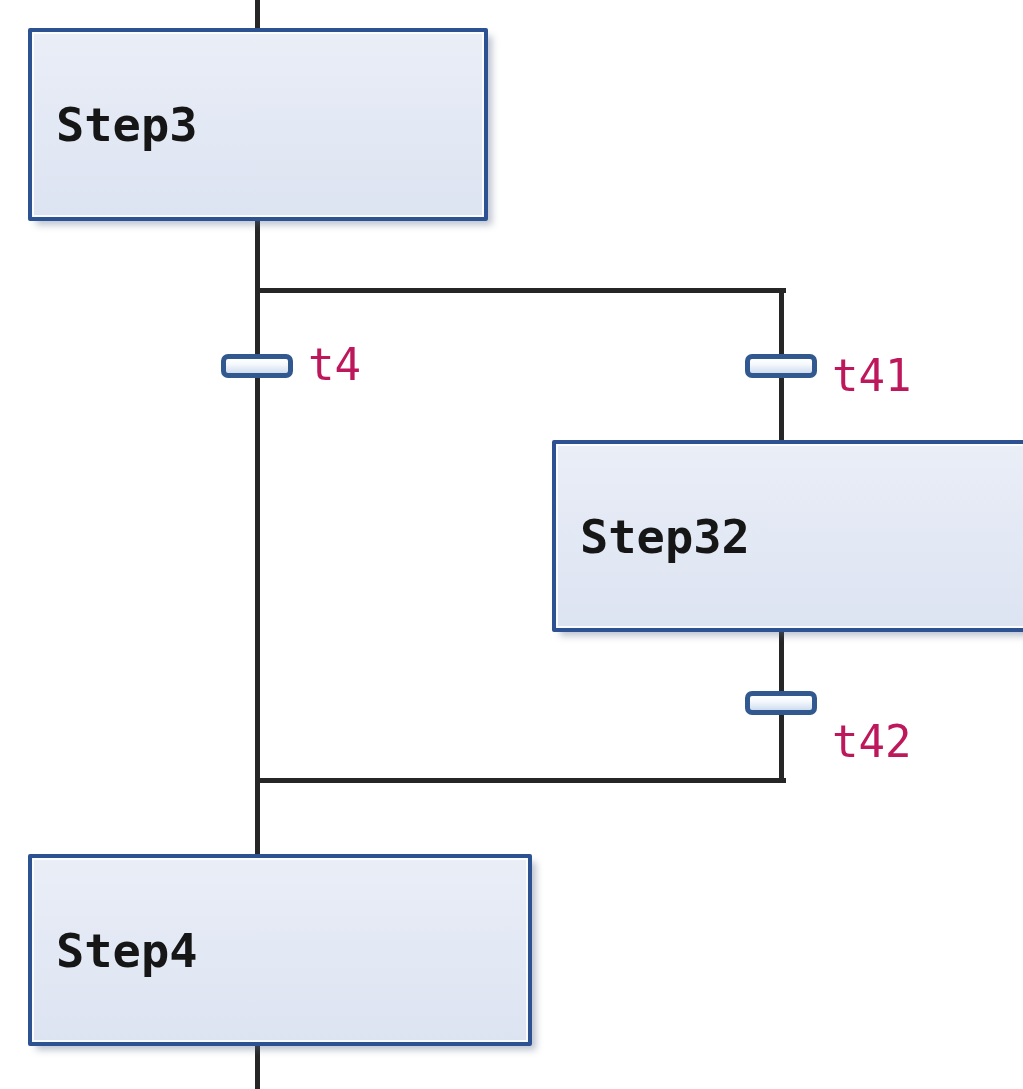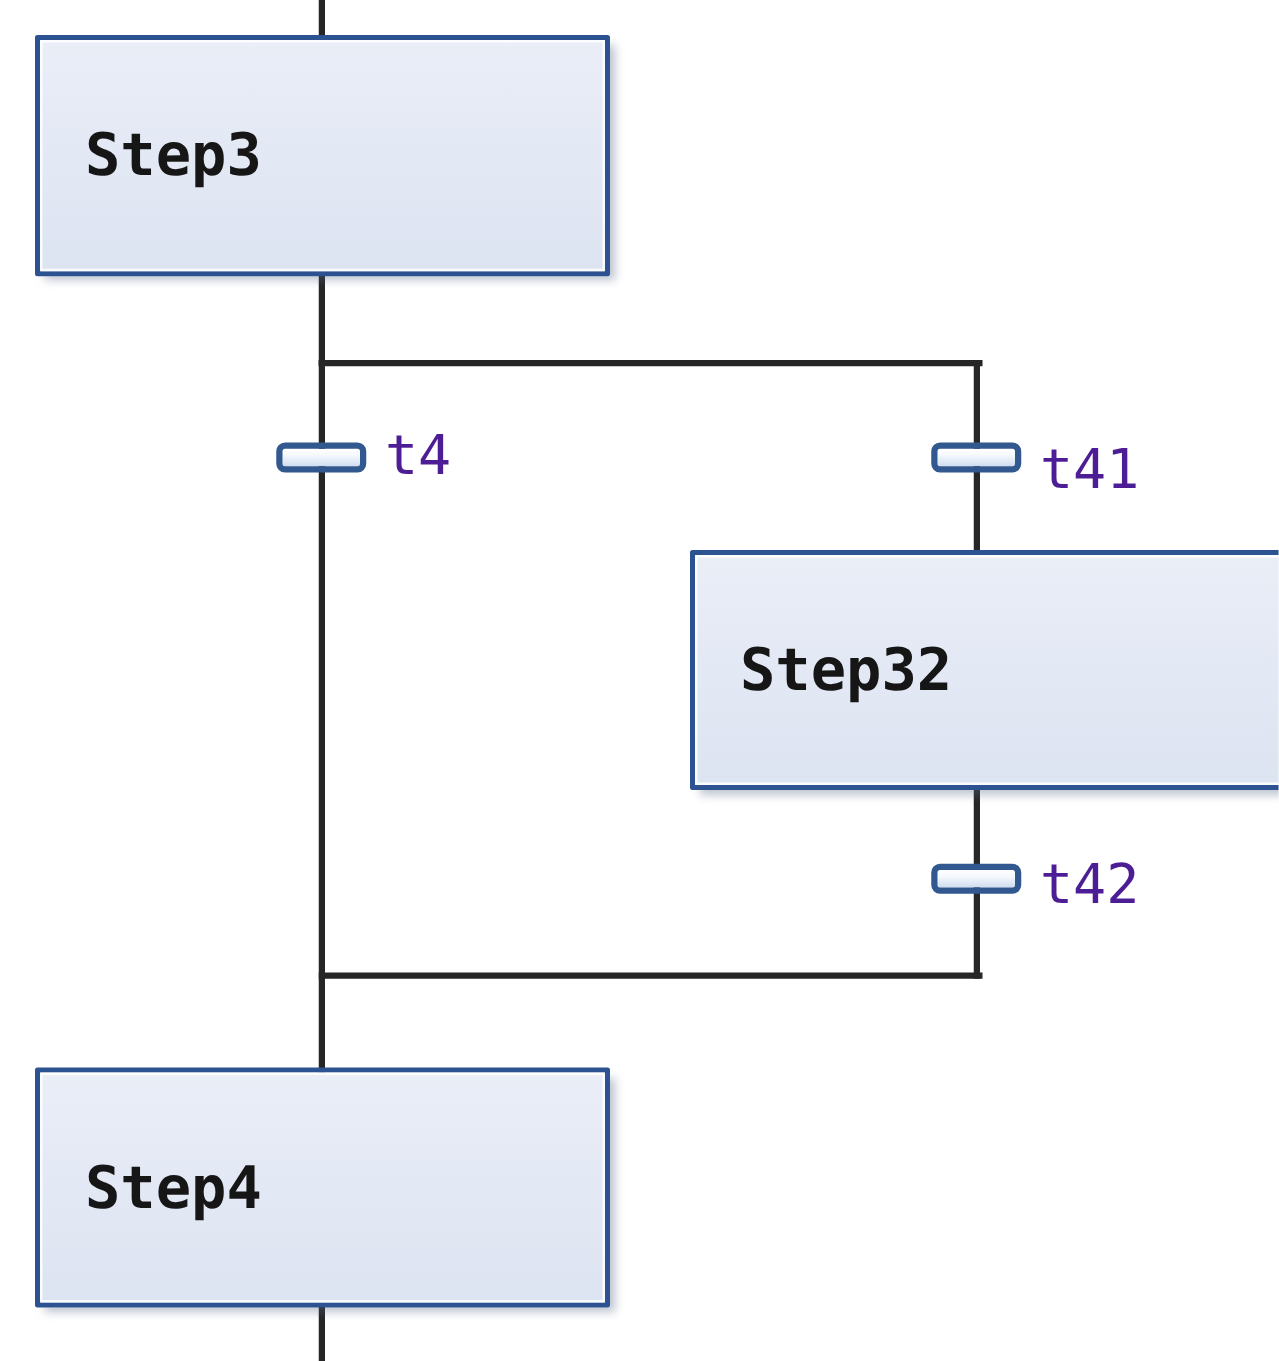--- a/index.html
+++ b/index.html
@@ -50,41 +50,41 @@
   }
   .step-label {
     position: relative;
     z-index: 2;
     font-family: "DejaVu Sans Mono", monospace;
     font-weight: bold;
     font-size: 47px;
     letter-spacing: 0px;
     color: #161616;
     white-space: nowrap;
-    padding-left: 36px;
+    padding-left: 24px;
     line-height: 1;
   }
 
   
   .transition {
     position: absolute;
     box-sizing: border-box;
     width: 72px;
     height: 24px;
     border: 5px solid #31588f;
     border-radius: 7px;
     background: linear-gradient(180deg, #ffffff 0%, #f4f8fd 40%, #cfdcee 100%);
     z-index: 5;
   }
   .transition-label {
     position: absolute;
     font-family: "DejaVu Sans Mono", monospace;
     font-weight: normal;
     font-size: 44px;
-    color: #4c1d95;
+    color: #be185d;
     white-space: nowrap;
     line-height: 1;
     z-index: 6;
   }
 </style>
 </head>
 <body>
 
 <div id="sfc-canvas">
 
@@ -105,26 +105,26 @@
   <div class="link v" style="left:255px; top:1044px; height:45px;"></div>
 
   <div class="step" style="left:28px; top:28px; width:460px; height:193px;">
     <span class="step-label">Step3</span>
   </div>
 
   <div class="step" style="left:552px; top:440px; width:501px; height:192px;">
     <span class="step-label">Step32</span>
   </div>
 
-  <div class="step" style="left:28px; top:854px; width:460px; height:192px;">
+  <div class="step" style="left:28px; top:854px; width:504px; height:192px;">
     <span class="step-label">Step4</span>
   </div>
 
   <div class="transition" style="left:221px; top:354px;"></div>
   <span class="transition-label" style="left:308px; top:343px;">t4</span>
 
   <div class="transition" style="left:745px; top:354px;"></div>
   <span class="transition-label" style="left:832px; top:354px;">t41</span>
 
   <div class="transition" style="left:745px; top:691px;"></div>
-  <span class="transition-label" style="left:832px; top:686px;text-align:right;">t42</span>
+  <span class="transition-label" style="left:832px; top:720px;text-align:right;">t42</span>
 
 </div>
 
 </body></html>

